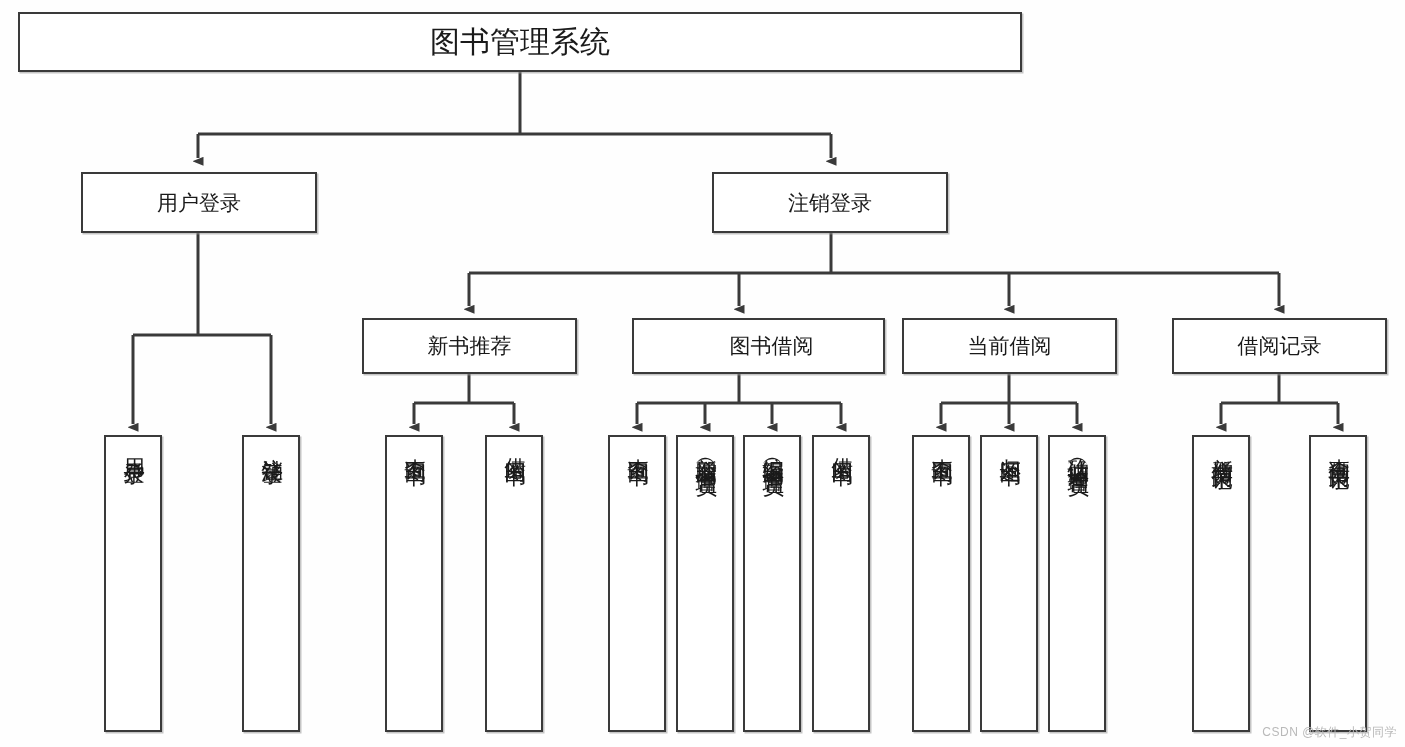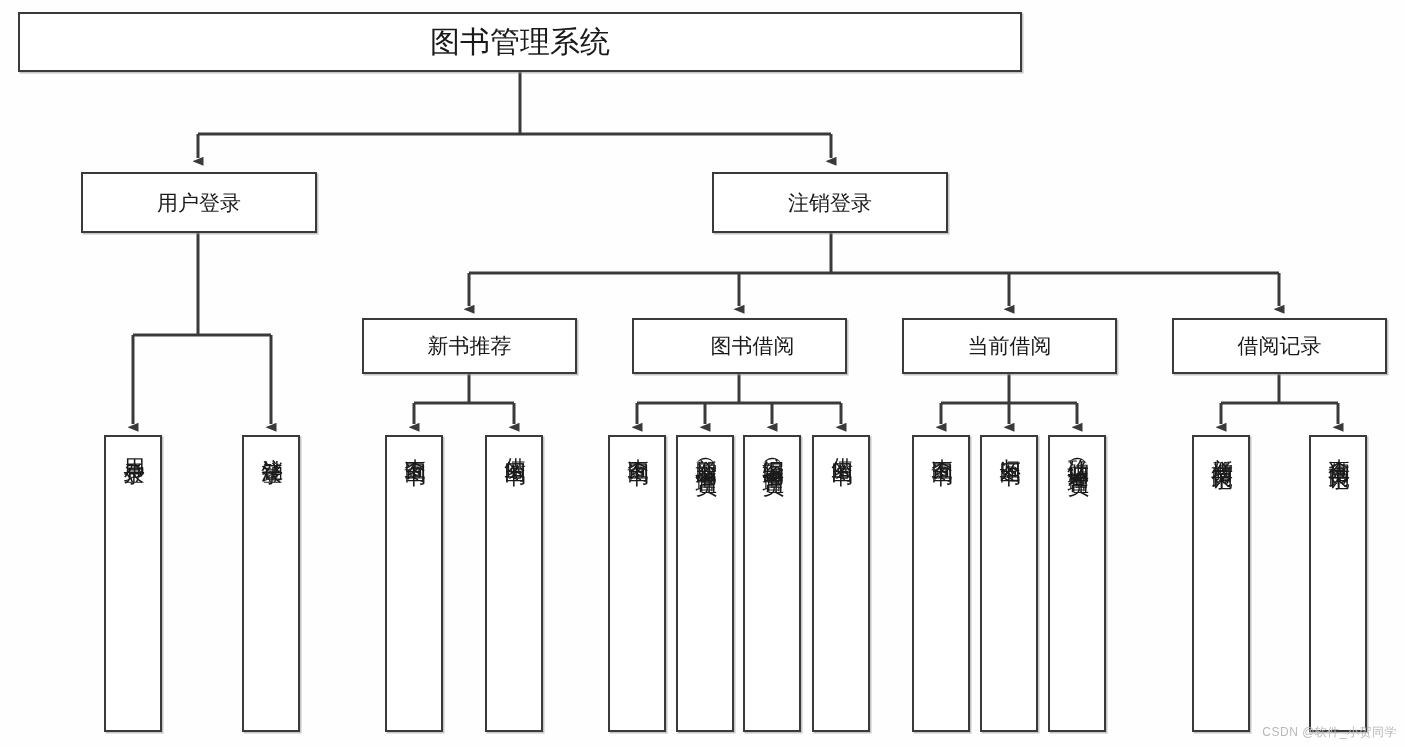--- a/index.html
+++ b/index.html
@@ -140,21 +140,21 @@
   </div>
 
   <div class="node" style="left:712px; top:172px; width:236px; height:61px;">
     <span class="label h-label">注销登录</span>
   </div>
 
   <div class="node" style="left:362px; top:318px; width:215px; height:56px;">
     <span class="label h-label">新书推荐</span>
   </div>
 
-  <div class="node" style="left:632px; top:318px; width:215px; height:56px;padding-left:26px;">
+  <div class="node" style="left:632px; top:318px; width:253px; height:56px;padding-left:26px;">
     <span class="label h-label">图书借阅</span>
   </div>
 
   <div class="node" style="left:902px; top:318px; width:215px; height:56px;">
     <span class="label h-label">当前借阅</span>
   </div>
 
   <div class="node" style="left:1172px; top:318px; width:215px; height:56px;">
     <span class="label h-label">借阅记录</span>
   </div>

